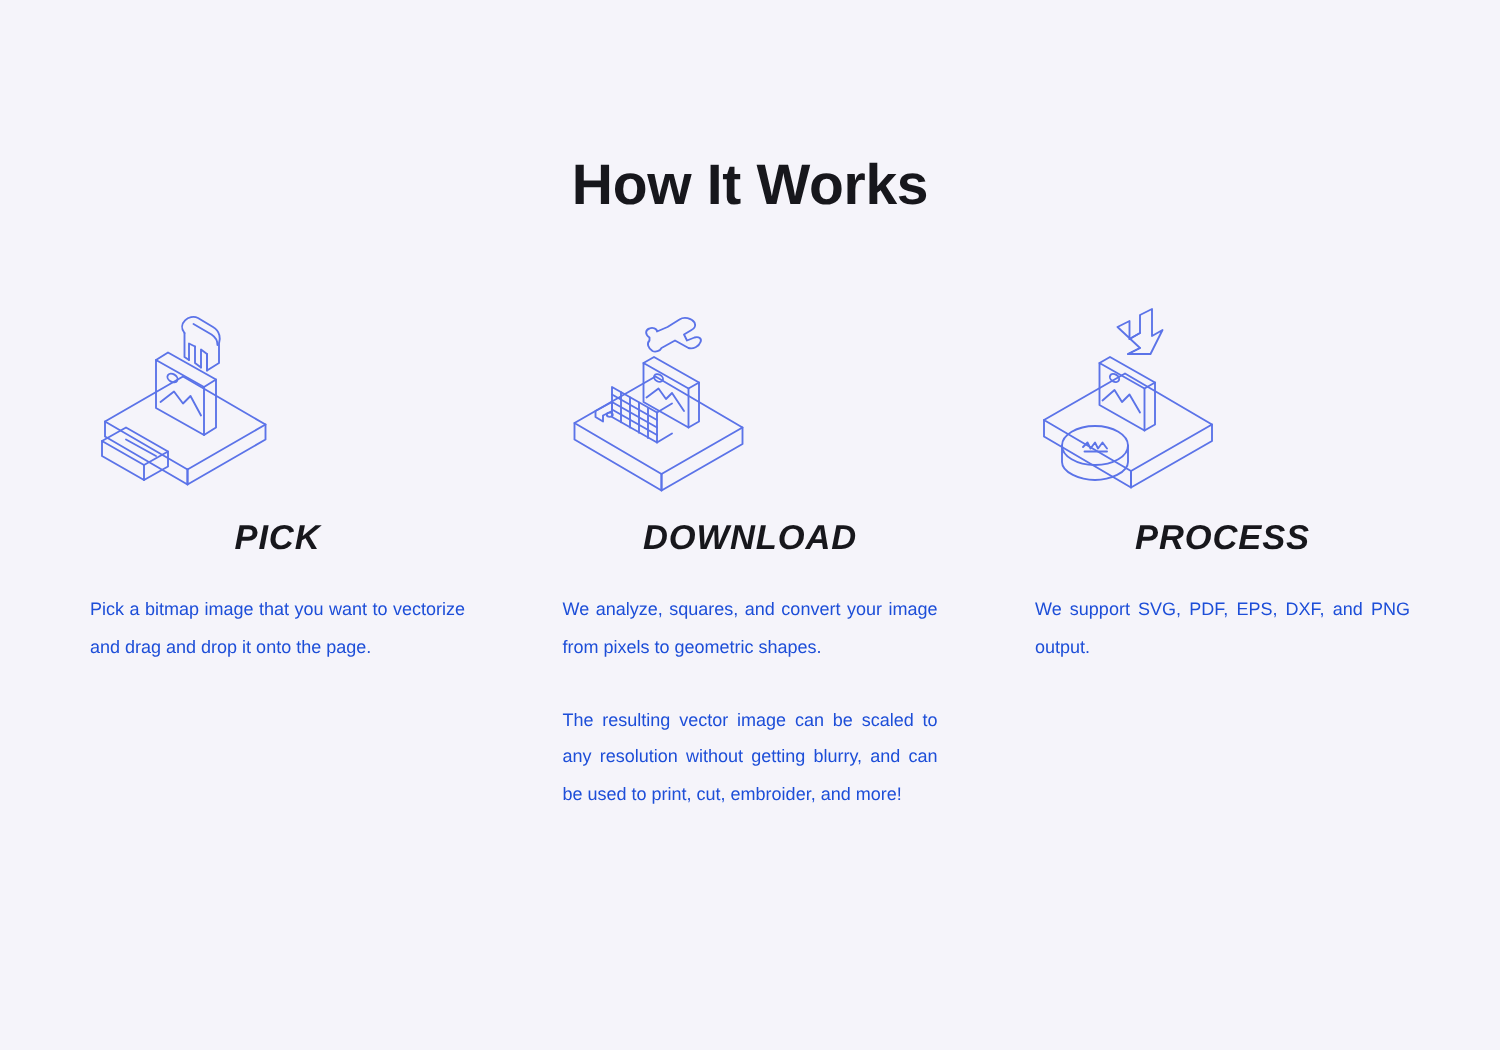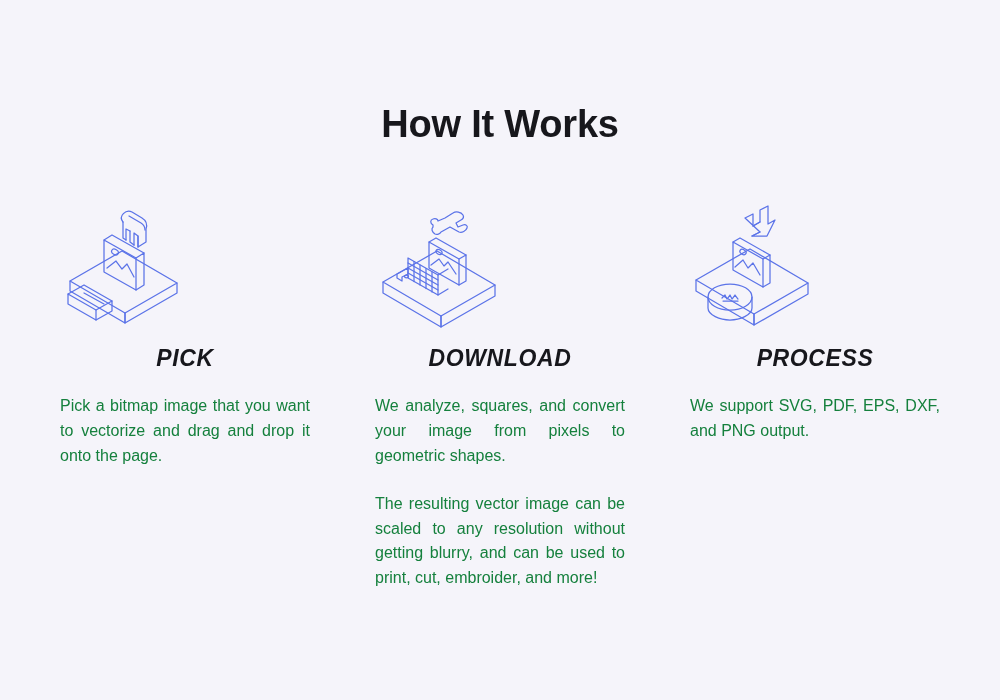--- a/index.html
+++ b/index.html
@@ -63,23 +63,23 @@
     margin: 17px 0 0 0;
     text-align: center;
     line-height: 1.2;
   }
   .col-body {
     margin-top: 22px;
     width: 250px;
   }
   .col-body p {
     margin: 0 0 24px 0;
-    font-size: 16px;
+    font-size: 12px;
     line-height: 24.6px;
-    color: #15803d;
+    color: #1d4ed8;
     text-align: justify;
     text-justify: inter-word;
   }
   .col-body p:last-child {
     margin-bottom: 0;
   }
 </style>
 </head>
 <body>
 

